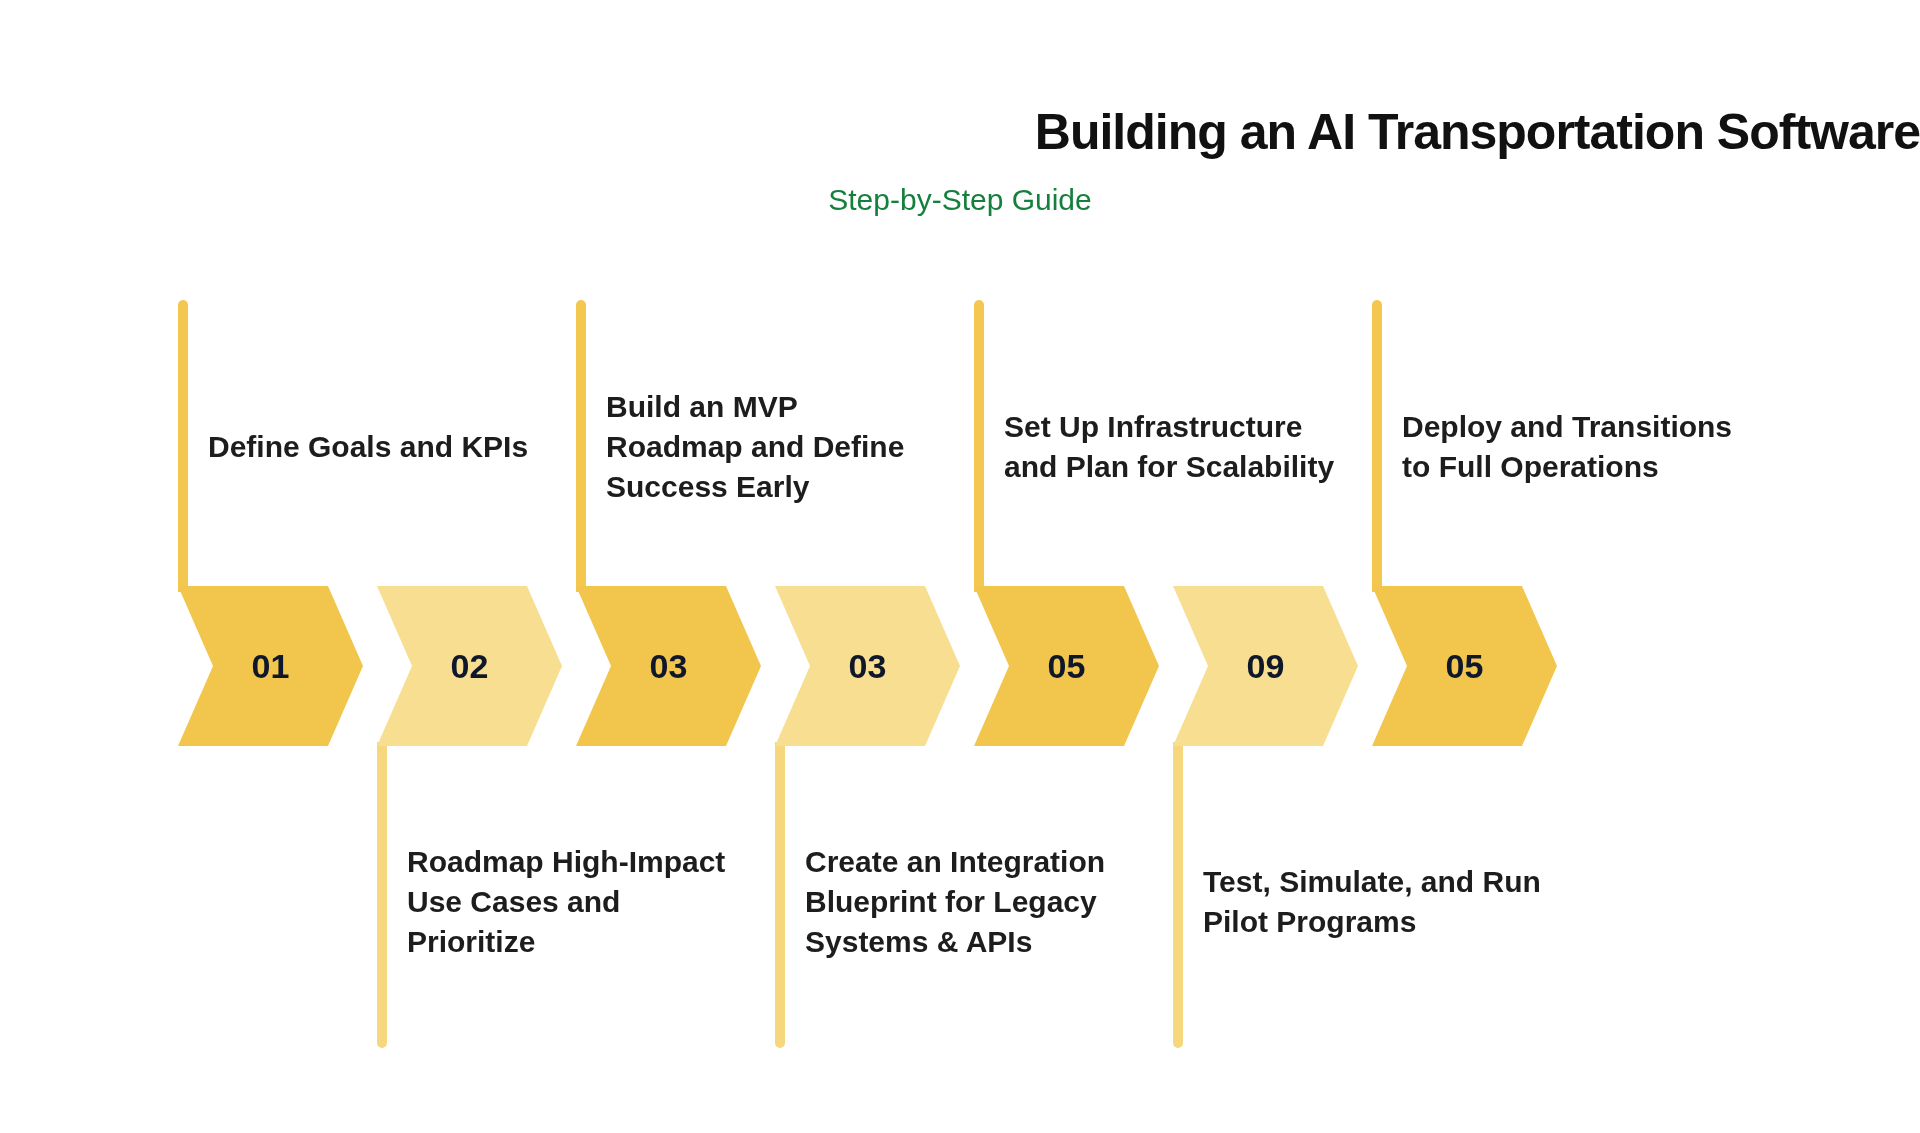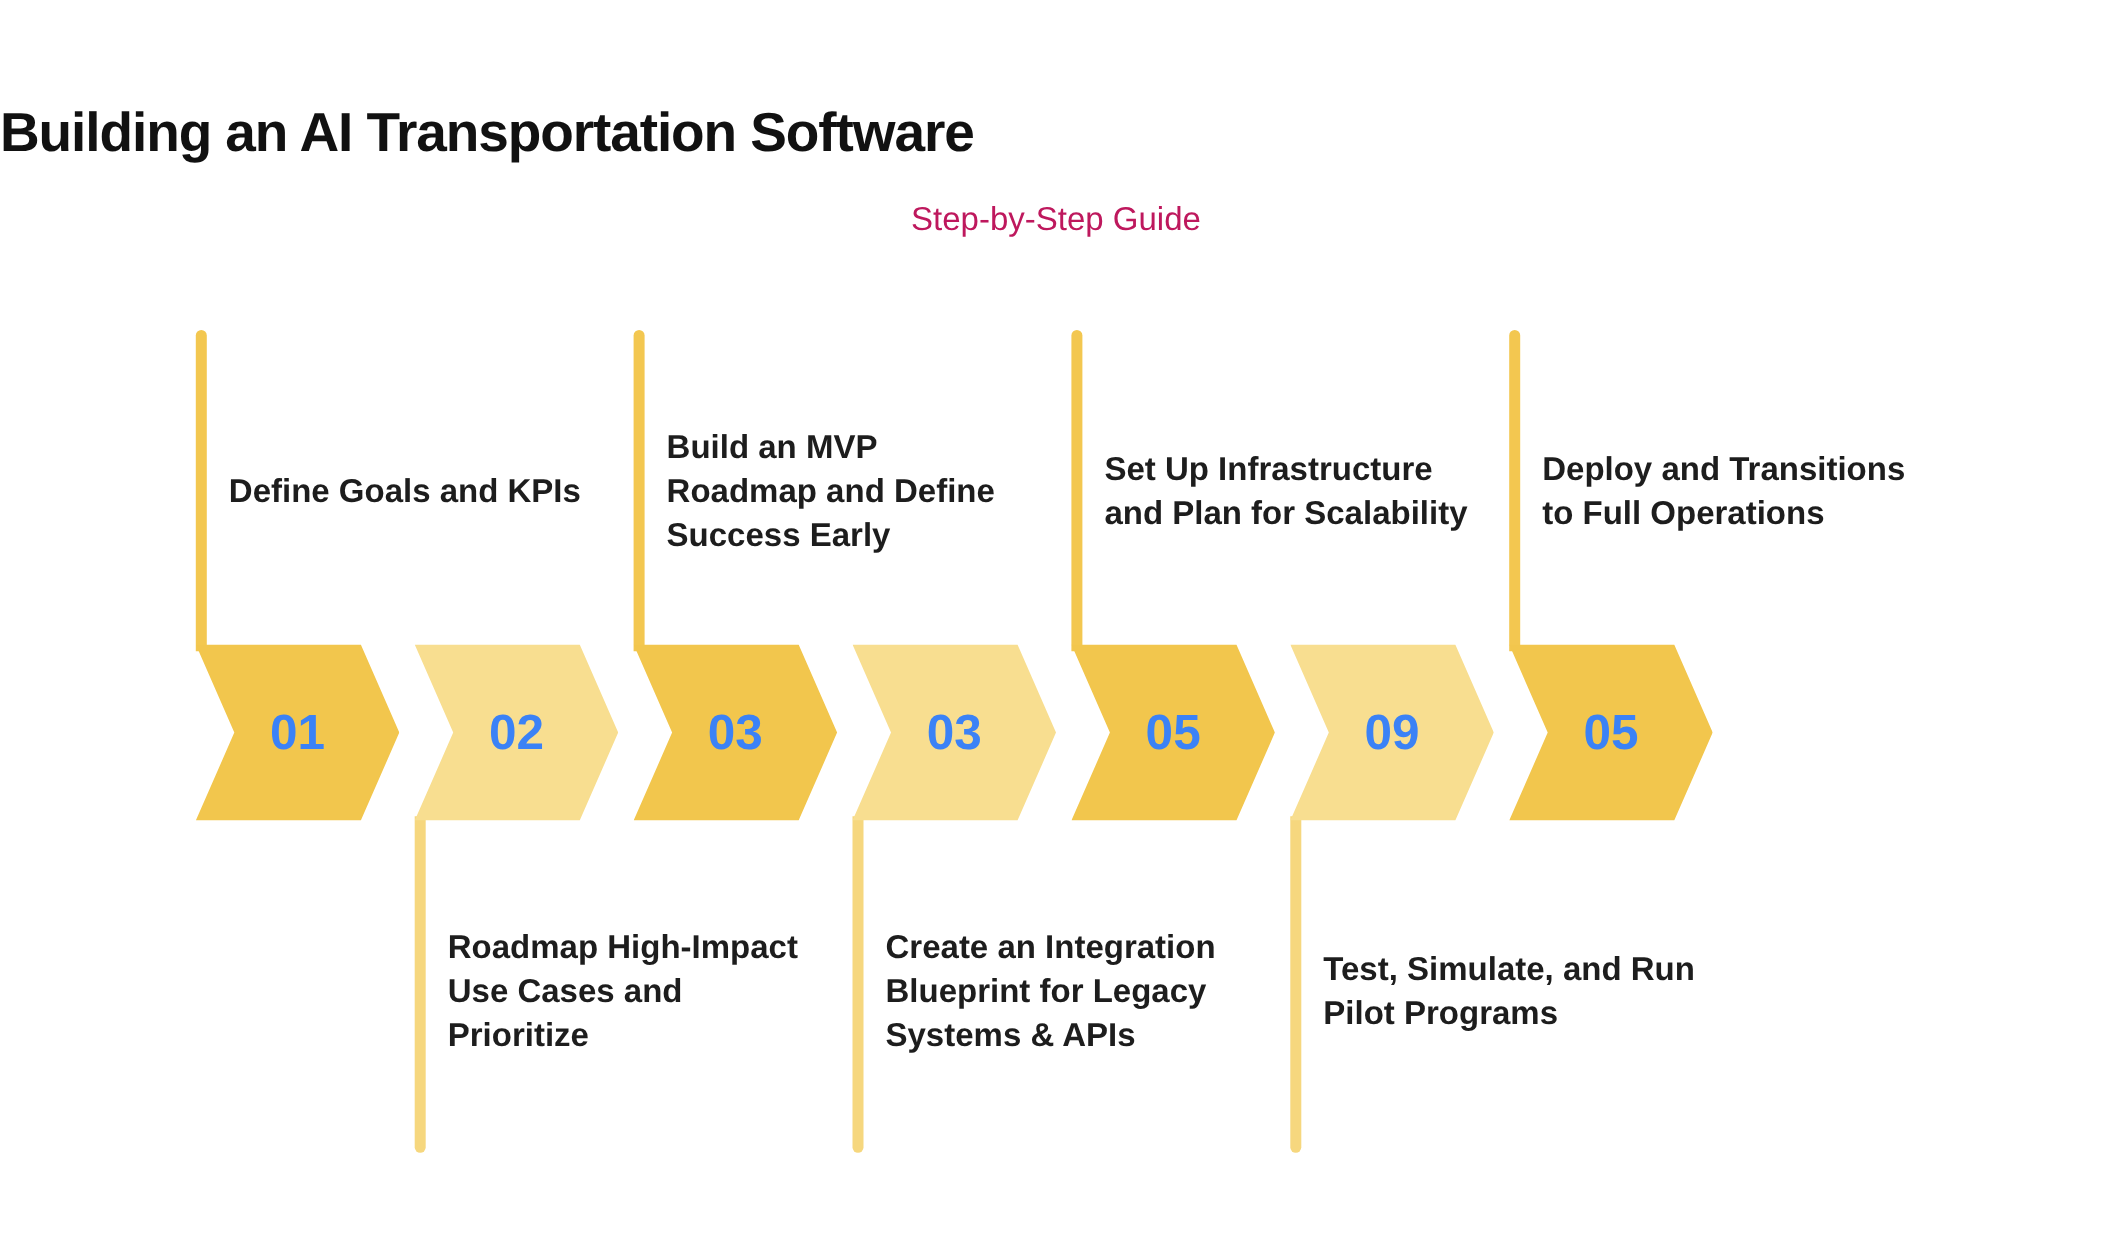--- a/index.html
+++ b/index.html
@@ -6,36 +6,36 @@
   .canvas {
     position: relative;
     width: 1920px;
     height: 1133px;
     background: #ffffff;
     overflow: hidden;
     font-family: "Liberation Sans", sans-serif;
   }
   .title {
     position: absolute;
-    left: 0; right: 0; top: 92px;
-    text-align: left;
+    left: 0; right: 0; top: 104px;
+    text-align: right;
     font-size: 50px;
     line-height: 56px;
     font-weight: 800;
     letter-spacing: -1px;
     color: #111111;
   }
   .subtitle {
     position: absolute;
     left: 0; right: 0; top: 180px;
     text-align: center;
     font-size: 30px;
     line-height: 40px;
     font-weight: 400;
-    color: #be185d;
+    color: #15803d;
   }
   .step { position: absolute; top: 0; height: 1133px; width: 0; }
   .s1 { left: 178px; }
   .s2 { left: 377px; }
   .s3 { left: 576px; }
   .s4 { left: 775px; }
   .s5 { left: 974px; }
   .s6 { left: 1173px; }
   .s7 { left: 1372px; }
 
@@ -46,23 +46,23 @@
     z-index: 2;
     display: block;
   }
   .step-number {
     position: absolute;
     left: 0; top: 586px;
     width: 185px; height: 160px;
     display: flex;
     align-items: center;
     justify-content: center;
-    font-size: 45px;
+    font-size: 34px;
     font-weight: 700;
-    color: #3b82f6;
+    color: #0f172a;
     z-index: 3;
   }
   .connector {
     position: absolute;
     left: 0;
     width: 10px;
     z-index: 1;
   }
   .connector.up {
     top: 300px;

